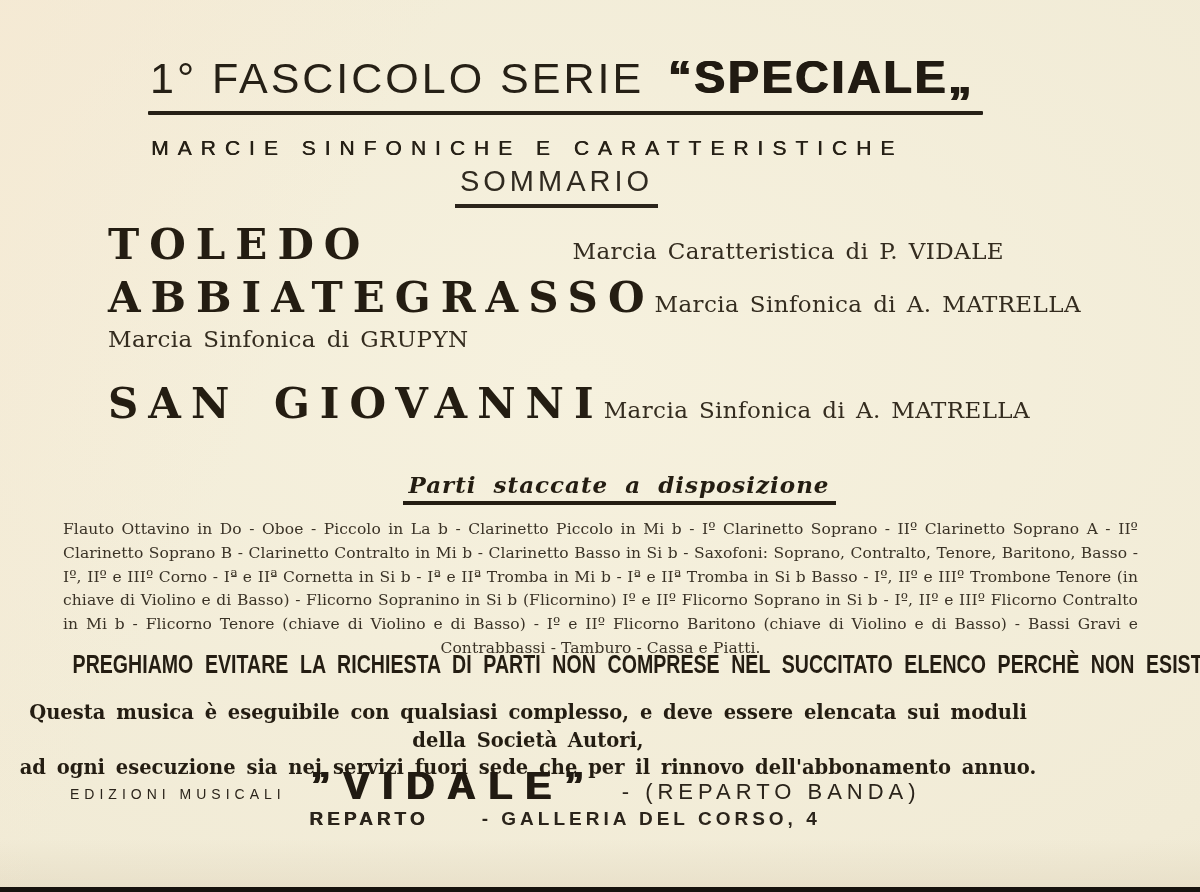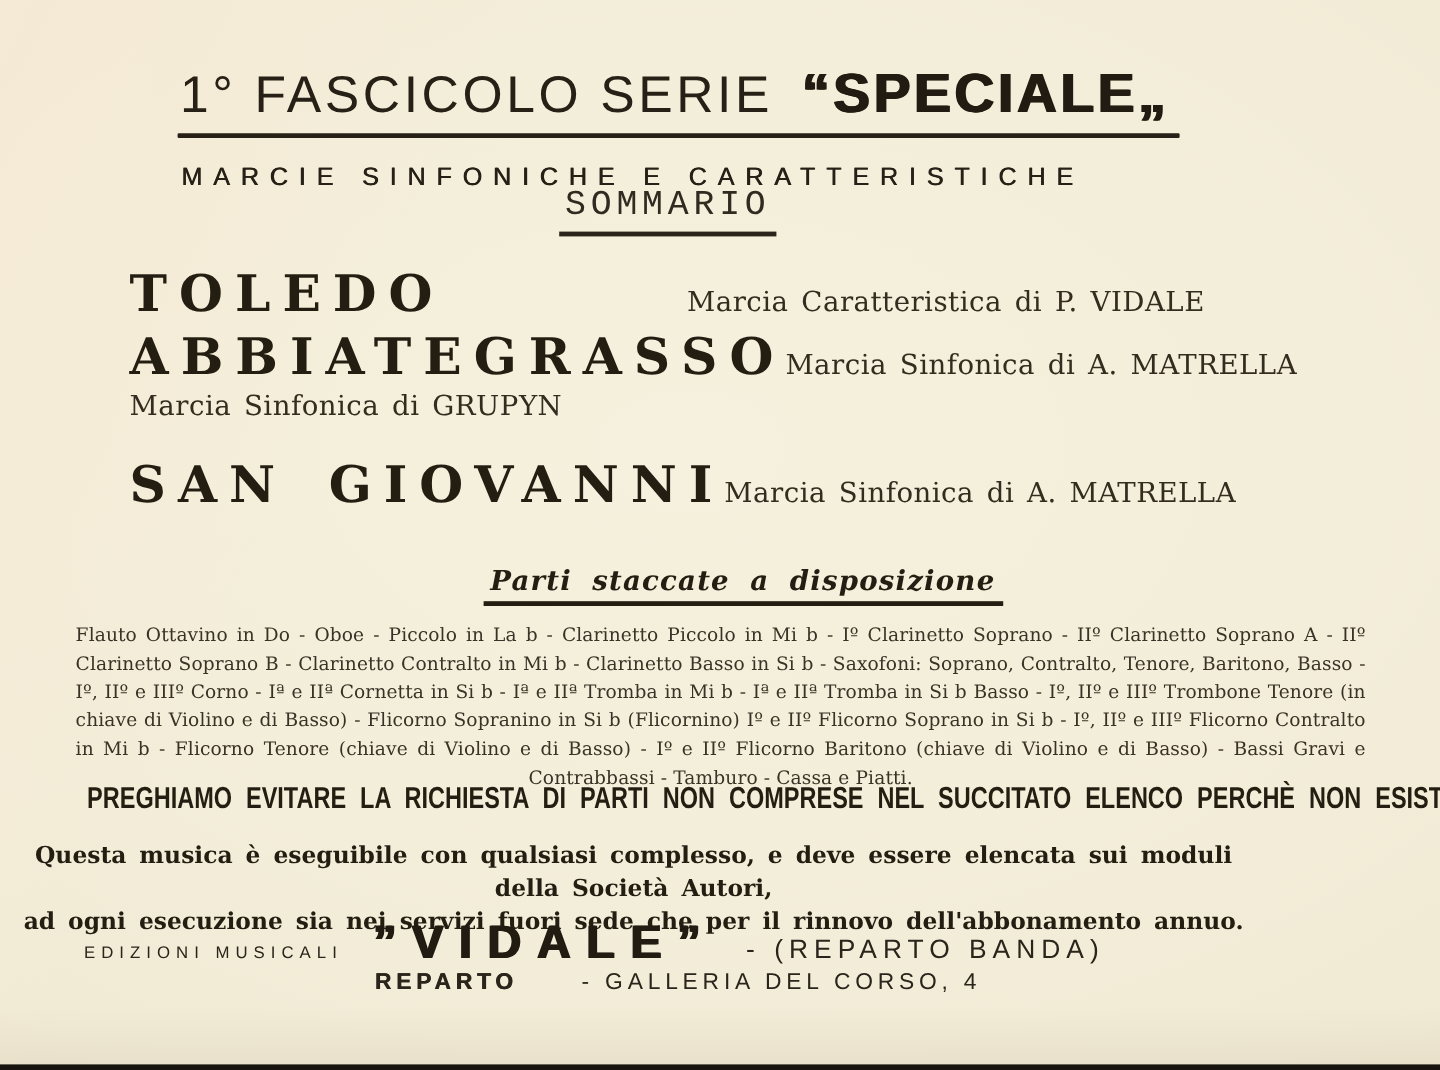--- a/index.html
+++ b/index.html
@@ -16,21 +16,21 @@
 
   
   .title-row{left:150px;top:50px;display:flex;align-items:baseline;gap:24px;white-space:nowrap;}
   .title-prefix{font-size:43px;font-weight:400;letter-spacing:3px;color:#262016;}
   .title-emphasis{font-size:46px;font-weight:700;letter-spacing:3px;color:#211b12;
     text-shadow:1.1px 0 0 currentColor, -0.6px 0 0 currentColor;}
   .title-rule{left:148px;top:111px;width:835px;height:4px;background:#262016;border-radius:1px;}
   .subtitle{left:151px;top:124px;font-size:21px;font-weight:400;letter-spacing:9px;color:#262016;
     text-shadow:.5px 0 0 currentColor;white-space:nowrap;margin-top:12px;}
 
-  .sommario-wrap{left:0;top:154px;width:1113px;text-align:center;font-family:Liberation Mono, monospace;}
+  .sommario-wrap{left:0;top:165px;width:1113px;text-align:center;}
   .sommario{display:inline-block;font-size:29px;font-weight:400;letter-spacing:4px;color:#302a20;
     border-bottom:4px solid #2b241b;padding:0 5px 6px;}
 
   
   .works{left:108px;top:220px;width:896px;}
   .work-row{display:flex;justify-content:space-between;align-items:baseline;height:53px;white-space:nowrap;text-align:center;}
   .work-title{font-family:"DejaVu Serif",serif;font-weight:700;font-size:42px;
     letter-spacing:10px;word-spacing:10px;color:#241d12;}
   .work-desc{font-family:"DejaVu Serif",serif;font-weight:400;font-size:23px;
     letter-spacing:.4px;word-spacing:3px;color:#342c1f;}
@@ -54,21 +54,21 @@
     word-spacing:4px;color:#241d12;}
 
   
   .pub-row{left:70px;top:764px;display:flex;align-items:baseline;gap:25px;white-space:nowrap;}
   .pub-prefix{font-size:14px;letter-spacing:5px;color:#2b241b;}
   .pub-name{font-size:39px;font-weight:700;letter-spacing:13px;color:#211b12;
     text-shadow:1.1px 0 0 currentColor, -0.6px 0 0 currentColor;}
   .pub-suffix{font-size:22px;letter-spacing:5px;color:#2b241b;}
   .pub-city-row{left:0;top:808px;width:1130px;text-align:center;font-size:19px;letter-spacing:4px;color:#2b241b;white-space:nowrap;}
   .pub-city{font-weight:700;text-shadow:.5px 0 0 currentColor;}
-  .pub-address{font-weight:400;margin-left:44px;}
+  .pub-address{font-weight:700;margin-left:44px;}
 
   .bottom-strip{left:0;bottom:0;width:1200px;height:5px;background:#17130e;}
 </style>
 </head>
 <body>
 
 <div>
 
   <div class="abs title-row">
     <span class="title-prefix">1° FASCICOLO SERIE</span>

